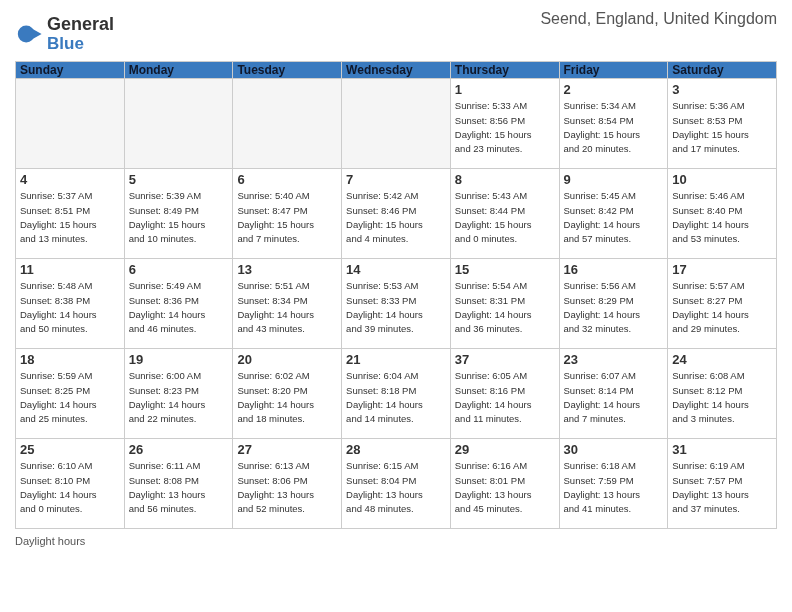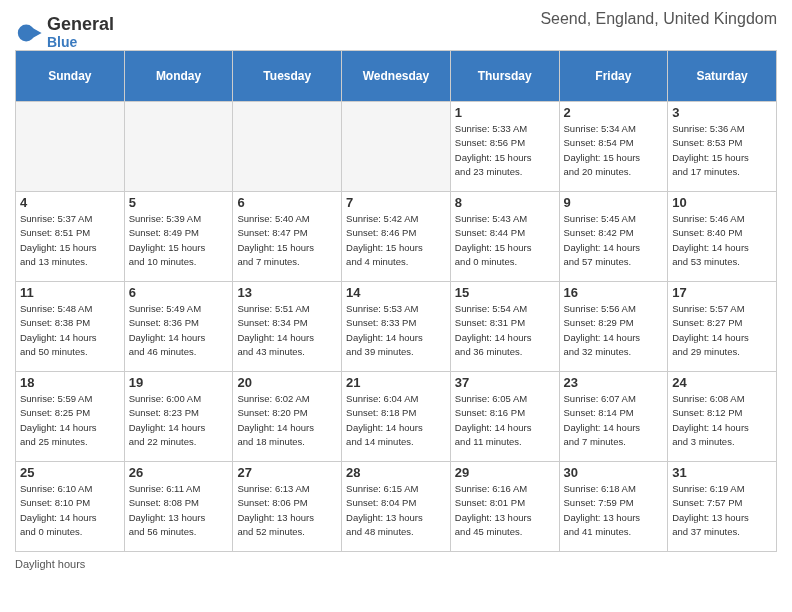--- a/index.html
+++ b/index.html
@@ -7,38 +7,39 @@
       font-family: Arial, sans-serif;
       background: #fff;
       width: 792px;
       min-height: 612px;
       padding: 10px 15px;
     }
     .header-area {
       display: flex;
       justify-content: space-between;
       align-items: flex-start;
+      margin-bottom: 8px;
     }
     .logo {
       display: flex;
       align-items: center;
       margin-top: 5px;
     }
     .logo-text {
       display: flex;
       flex-direction: column;
       line-height: 1.1;
     }
     .logo-general {
       font-size: 18px;
       font-weight: bold;
       color: #333;
     }
     .logo-blue {
-      font-size: 14px;
+      font-size: 17px;
       font-weight: bold;
       color: #3a7abf;
     }
     .logo-icon {
       width: 28px;
       height: 28px;
       margin-right: 4px;
     }
     .title-area {
       text-align: right;
@@ -53,25 +54,25 @@
       font-size: 16px;
       color: #555;
     }
     table {
       width: 100%;
       border-collapse: collapse;
       table-layout: fixed;
     }
     th {
       background-color: #3a7abf;
-      color: #ffffff;
+      color: #0f172a;
       font-size: 12px;
       font-weight: bold;
-      padding: 18px 4px;
-      text-align: center;
+      padding: 1px 4px;
+      text-align: left;
       border: 1px solid #ccc;
     }
     td {
       border: 1px solid #ccc;
       vertical-align: top;
       padding: 3px 4px;
       font-size: 9.5px;
       color: #333;
       height: 90px;
     }

